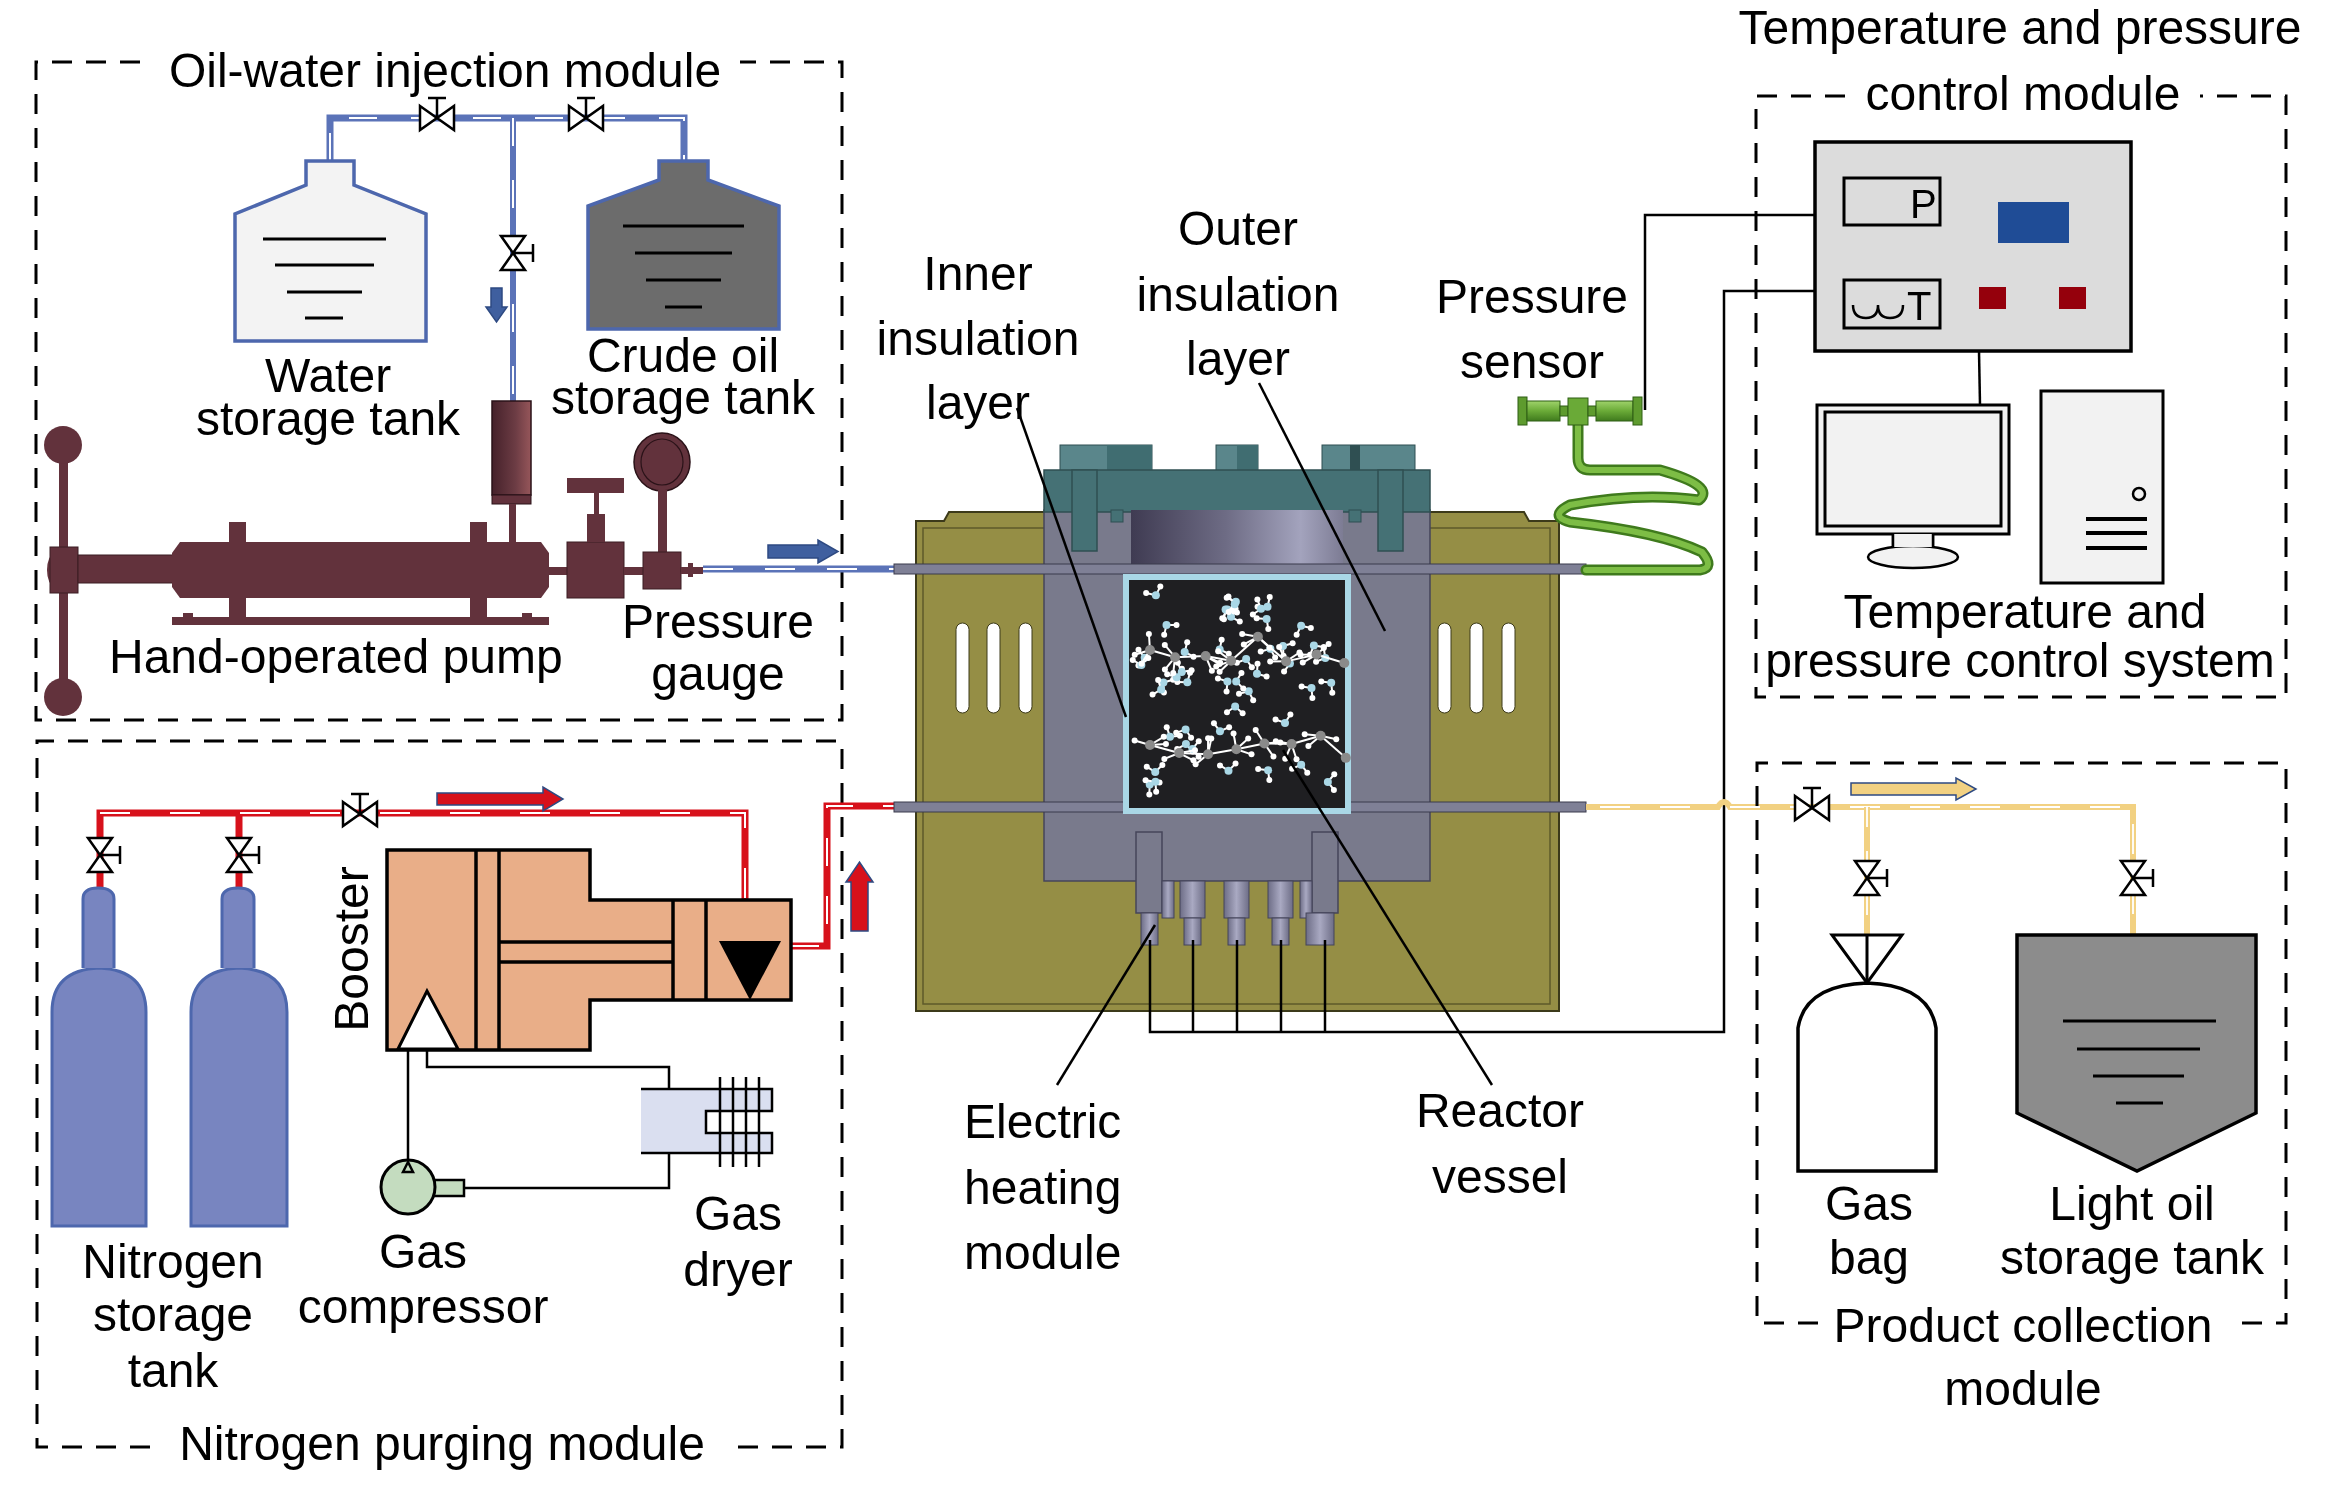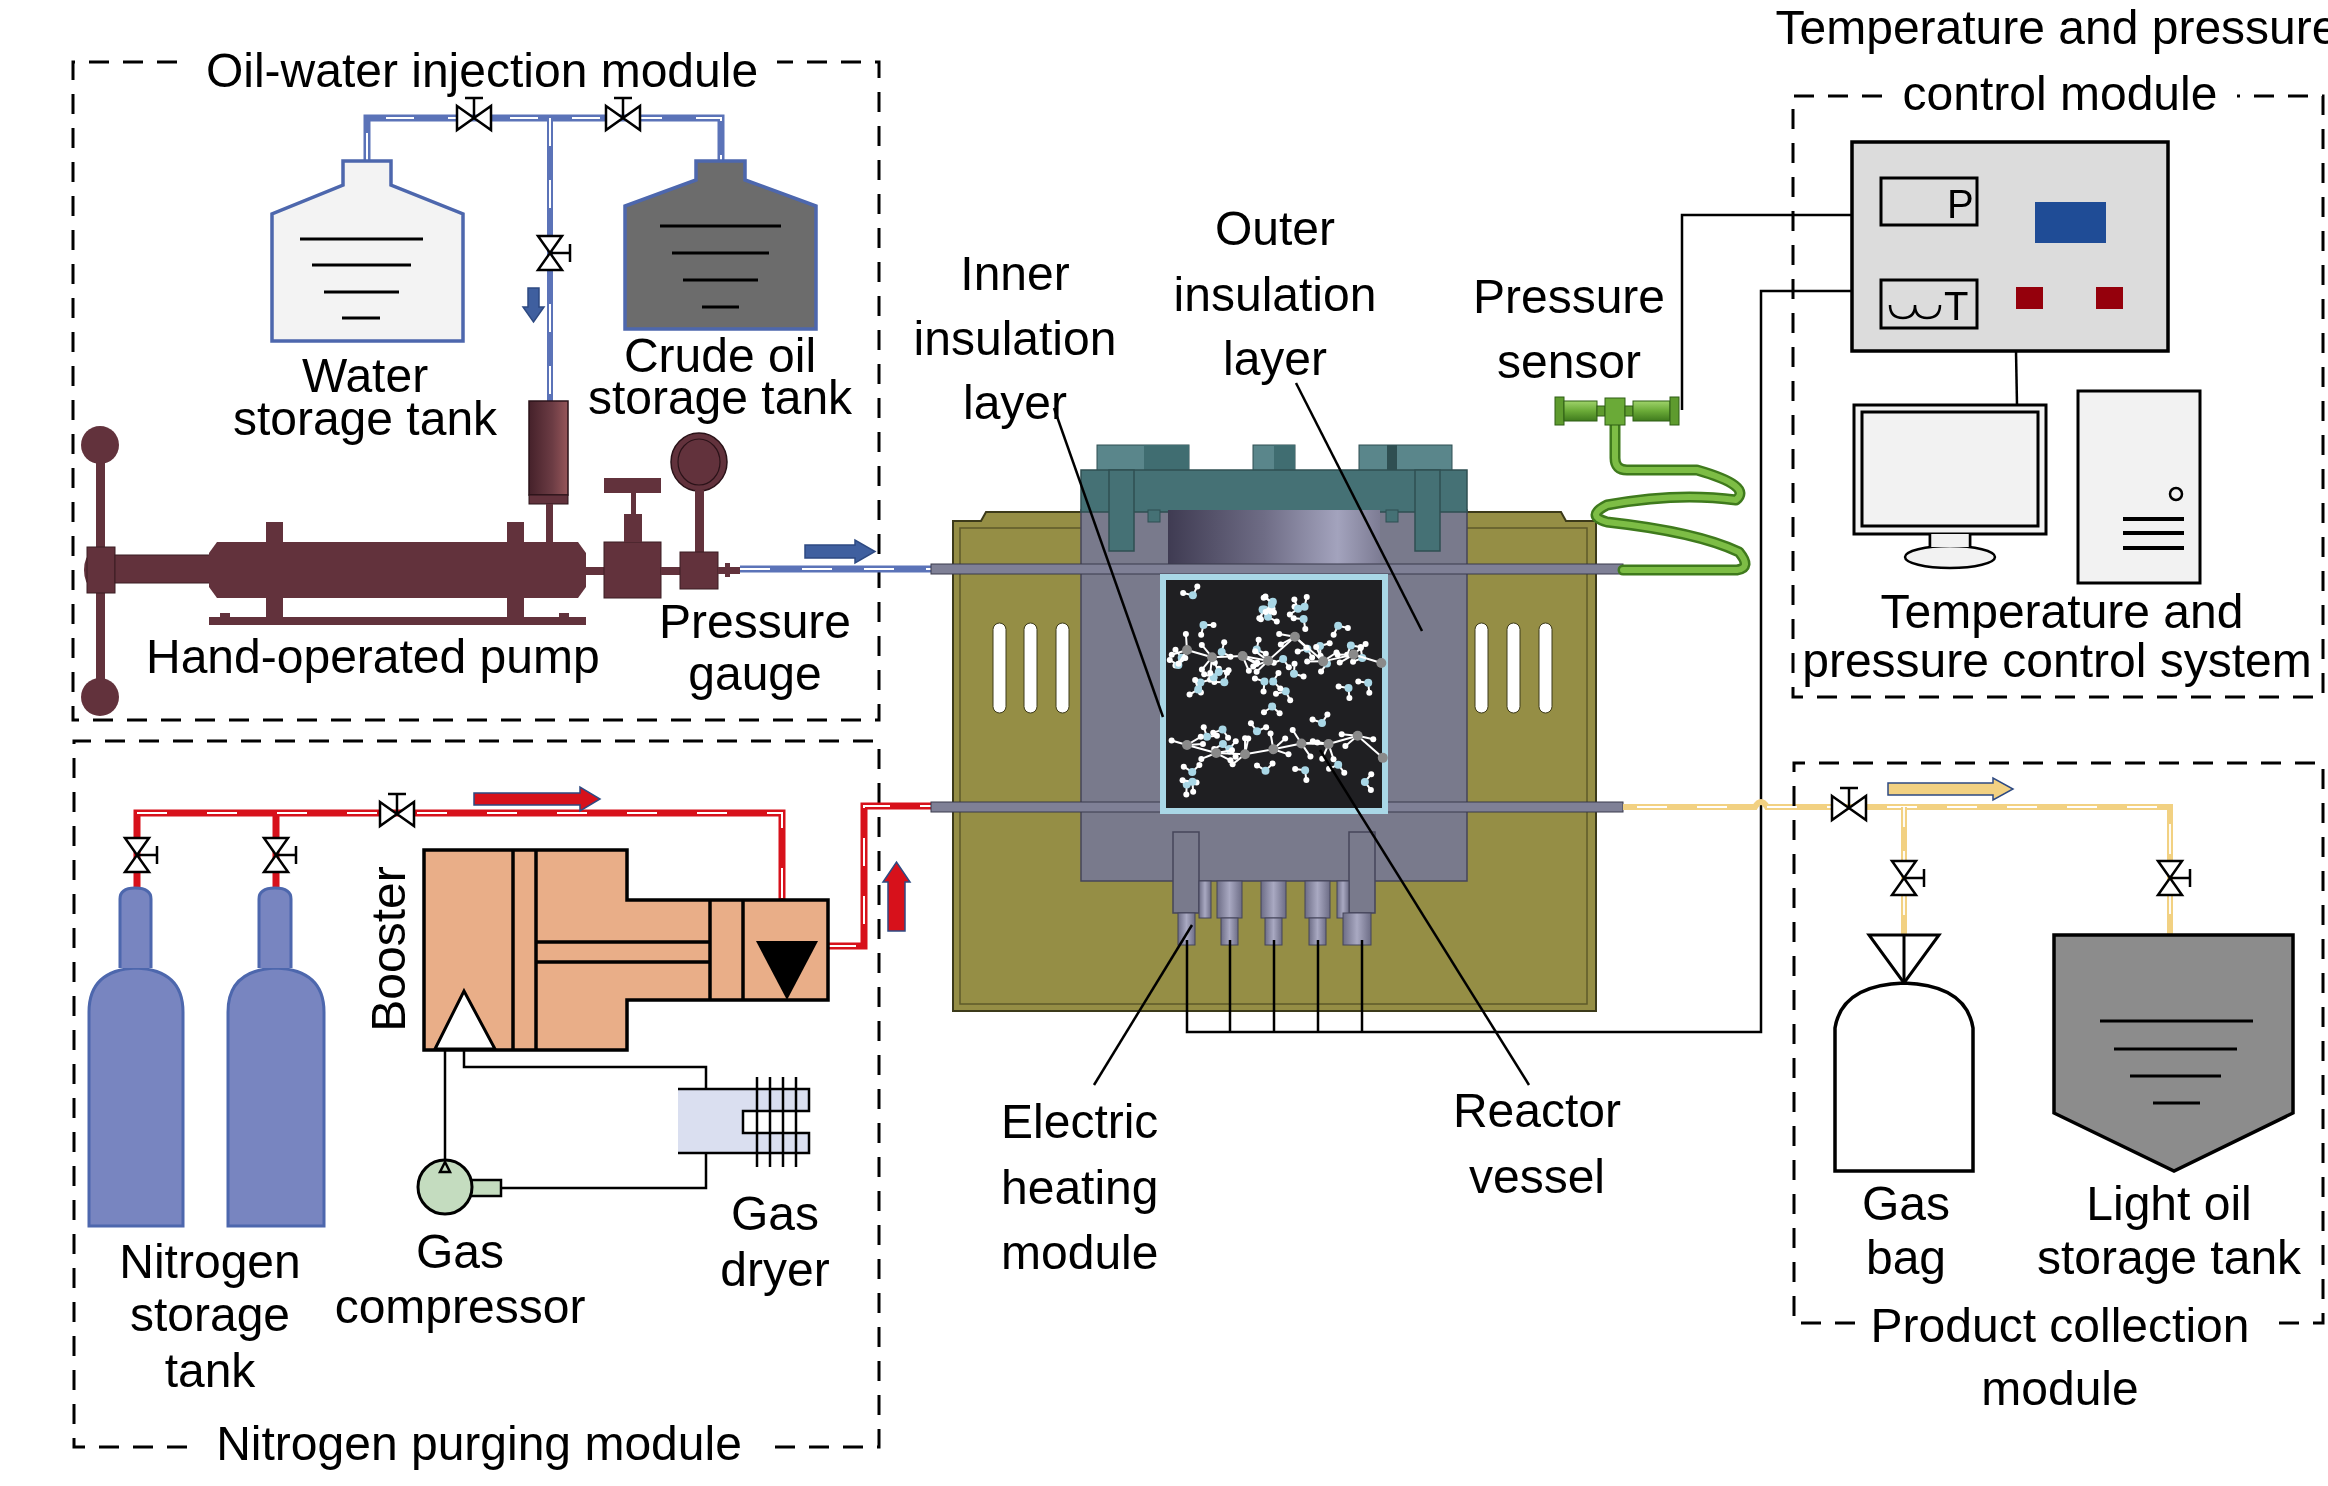--- a/index.html
+++ b/index.html
@@ -1,17 +1,17 @@
 <!DOCTYPE html>
 <html><head>
 <meta charset="utf-8">
 <style>
   html, body { margin: 0; padding: 0; background: #ffffff; }
   body { width: 2328px; height: 1486px; overflow: hidden; }
-  #stage { position: absolute; left: 0; top: 0; width: 1848px; height: 1486px; margin-left: 37px; }
+  #stage { position: absolute; left: 0; top: 0; width: 1848px; height: 1486px; }
   svg text { font-family: "Liberation Sans", "DejaVu Sans", sans-serif; fill: #000; }
   .lbl { font-size: 48px; }
   .ctl-letter { font-size: 40px; }
   .dash { fill: none; stroke: #000; stroke-width: 3; stroke-dasharray: 20 14; }
   .thin { fill: none; stroke: #000; stroke-width: 2.5; }
   .pump { fill: #62323c; }
   .valve-tri { fill: #fff; stroke: #000; stroke-width: 2.5; }
 </style>
 </head>
 <body>

